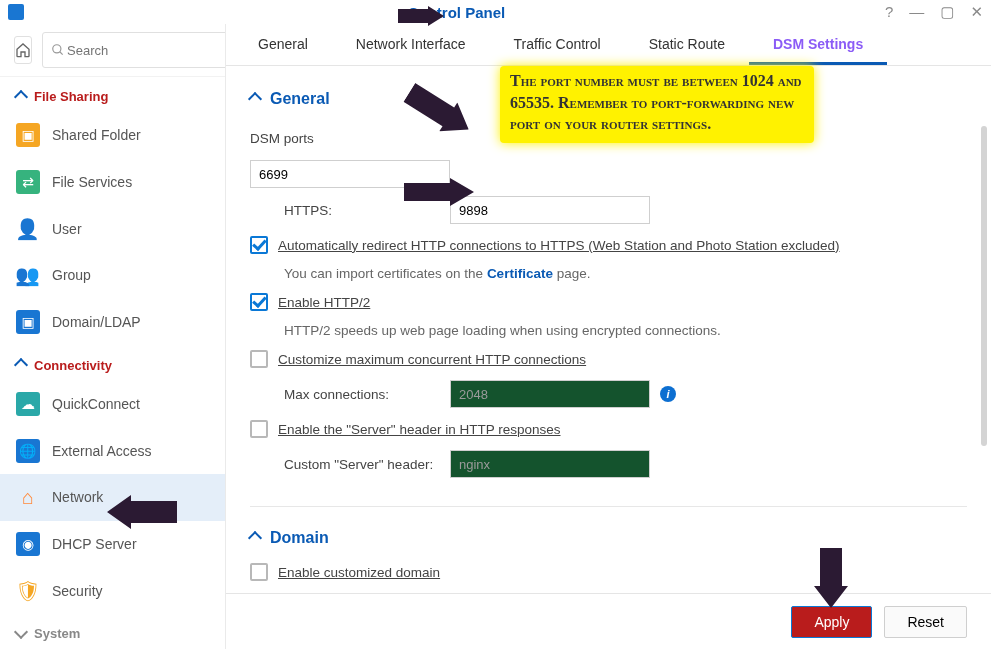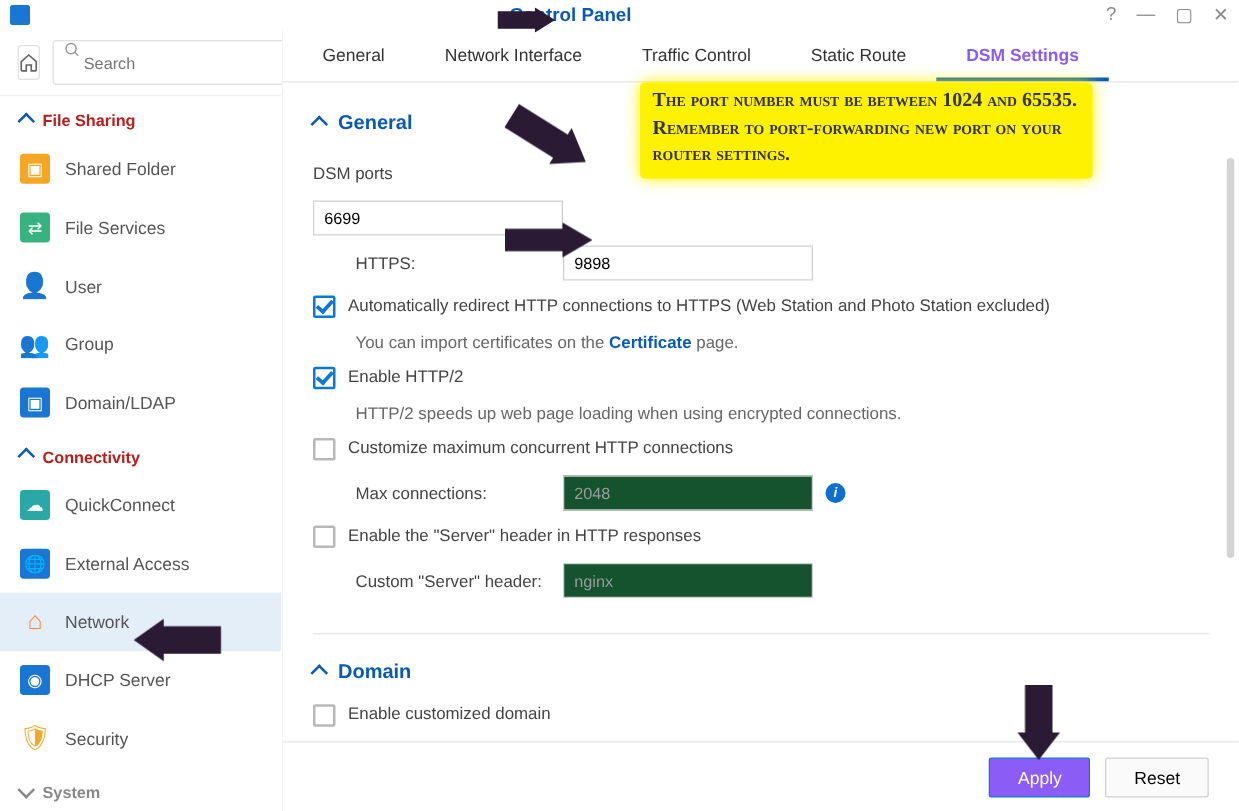--- a/index.html
+++ b/index.html
@@ -7,52 +7,52 @@
 .window { width:991px; height:649px; background:#fff; display:flex; flex-direction:column; }
 .titlebar { height:24px; display:flex; align-items:center; padding:0 8px; }
 .app-icon { width:16px; height:16px; background:#1976d2; margin-right:4px; display:inline-block; border-radius:2px;}
 .titlebar-spacer { flex:1; text-align:center; color:#0a5ab4; font-weight:600; font-size:15px; }
 .win-controls { display:flex; gap:16px; color:#8a8a8a; font-size:15px; }
 .win-controls span { cursor:pointer; }
 .body-wrap { flex:1; display:flex; min-height:0; }
 .sidebar { width:226px; background:#fff; border-right:1px solid #eaeaea; display:flex; flex-direction:column; overflow:auto;}
 .home-search { display:flex; align-items:center; padding:8px 10px 8px 14px; gap:10px; border-bottom:1px solid #f2f2f2;}
 .home-btn { width:28px; height:28px; border:1px solid #e0e0e0; border-radius:3px; display:flex; align-items:center; justify-content:center; cursor:pointer;}
-.search { flex:1; height:36px; border:1px solid #e0e0e0; border-radius:3px; display:flex; padding:0 8px; color:#999; font-size:13px;}
+.search { flex:1; height:36px; border:1px solid #e0e0e0; border-radius:3px; display:flex; align-items:center; padding:0 8px; color:#999; font-size:13px;}
 .search input { border:none; outline:none; flex:1; font-size:13px; background:transparent;}
 .group-header { color:#b91c1c; font-size:13px; padding:12px 16px 8px 16px; display:flex; align-items:center; gap:8px; font-weight:600; cursor:pointer;}
 .sb-item { display:flex; align-items:center; gap:12px; padding:0 16px; height:50px; color:#555; font-size:14px; cursor:pointer; }
 .sb-item.selected { background:#e4eef9; }
 .sb-icon { width:24px; height:24px; border-radius:3px; display:flex; align-items:center; justify-content:center; font-size:14px; color:#fff; flex:none;}
 .main { flex:1; display:flex; flex-direction:column; min-width:0;}
 .tabs { display:flex; border-bottom:1px solid #e5e5e5; padding:0 8px;}
 .tab { padding:12px 24px 10px 24px; color:#333; font-size:14px; cursor:pointer; border-bottom:3px solid transparent;}
 .tab.active { color:#8b5cf6; border-bottom-color:#0a5ab4; font-weight:600;}
 .content { flex:1; position:relative; overflow:auto; padding:16px 24px 72px 24px;}
 .content-inner { max-width:720px; position:relative;}
 .sec-header { color:#0a5ab4; font-size:16px; padding:8px 0 10px 0; display:flex; align-items:center; gap:10px; cursor:pointer; font-weight:600;}
 .sec-body { padding:0 0 8px 0; color:#444; font-size:13.5px;}
 .row { display:flex; align-items:center; min-height:32px; margin:4px 0;}
 .row .lbl { width:200px; padding-left:34px; }
 .row .lbl.top { padding-left:0;}
 .tx { width:200px; height:28px; border:1px solid #cfcfcf; padding:0 8px; font-size:13px; }
 .tx:disabled { background:#14532d; color:#9a9a9a;}
-.chk-row { display:flex; gap:10px; padding:6px 0;}
+.chk-row { display:flex; align-items:center; gap:10px; padding:6px 0;text-decoration:underline;}
 .chk-row.indent2 { padding-left:60px;}
 .chk { width:18px; height:18px; border:2px solid #b8b8b8; border-radius:2px; flex:none; display:flex; align-items:center; justify-content:center; cursor:pointer; background:#fff;}
 .chk.checked { border-color:#0a78d6; }
 .chk.checked::after { content:""; width:10px; height:5px; border-left:3px solid #0a78d6; border-bottom:3px solid #0a78d6; transform:rotate(-48deg) translate(1px,-1px);}
 .chk.disabled { border-color:#d6d6d6; background:#f4f4f4; cursor:default;}
 .hint { padding:6px 0 6px 34px; color:#666;}
 .link { color:#0a5ab4; font-weight:600;}
 .info-icon { width:16px; height:16px; border-radius:50%; background:#0d6fd1; color:#fff; font-size:11px; font-weight:700; display:inline-flex; align-items:center; justify-content:center; margin-left:10px; font-style:italic;}
 .divider { height:1px; background:#e7e7e7; margin:14px 0;}
 .footer { position:absolute; bottom:0; left:226px; right:0; height:56px; border-top:1px solid #e5e5e5; display:flex; justify-content:flex-end; align-items:center; gap:12px; padding:0 24px; background:#fff;}
 .btn { height:32px; padding:0 22px; border:1px solid #cfcfcf; background:#fafafa; border-radius:2px; font-size:14px; cursor:pointer;}
-.btn.primary { background:#8b5cf6; color:#fff; border-color:#0a78d6;}
+.btn.primary { background:#b91c1c; color:#fff; border-color:#0a78d6;}
 .scroll-track { position:absolute; right:4px; top:60px; width:6px; height:520px; }
 .scroll-thumb { position:absolute; top:0; width:6px; height:320px; background:#d4d4d4; border-radius:3px;}
 
 .ann-arrow { position:absolute; pointer-events:none; }
 .ann-arrow svg { display:block; }
 .ann-note { position:absolute; background:#fff200; color:#333; font-family:"Times New Roman",serif; font-variant:small-caps; font-weight:600; font-size:16px; line-height:1.35; padding:4px 10px 8px 10px; filter: drop-shadow(0 0 6px #fff200); border-radius:4px; pointer-events:none; }
 .chev { width:10px; height:10px; border-left:2px solid #0a5ab4; border-bottom:2px solid #0a5ab4; transform:rotate(135deg); display:inline-block;}
 .chev-down-gray { border-color:#888; transform:rotate(-45deg); margin-top:-4px;}
 </style>
 </head>
@@ -261,15 +261,15 @@
     <svg width="70" height="34">
         <polygon points="0,17 24,0 24,6 70,6 70,28 24,28 24,34" fill="#2b1a33"></polygon>
       </svg>
   </div>
   <div class="ann-arrow" style="left:814px; top:548px;">
     <svg width="34" height="60">
         <polygon points="6,0 28,0 28,38 34,38 17,60 0,38 6,38" fill="#2b1a33"></polygon>
       </svg>
   </div>
 
-  <div class="ann-note" style="left:512px; top:66px; width:362px;">The port number must be between 1024 and 65535. Remember to port-forwarding new port on your router settings.</div>
+  <div class="ann-note" style="left:500px; top:66px; width:314px;">The port number must be between 1024 and 65535. Remember to port-forwarding new port on your router settings.</div>
 
 </div>
 
 </body></html>

